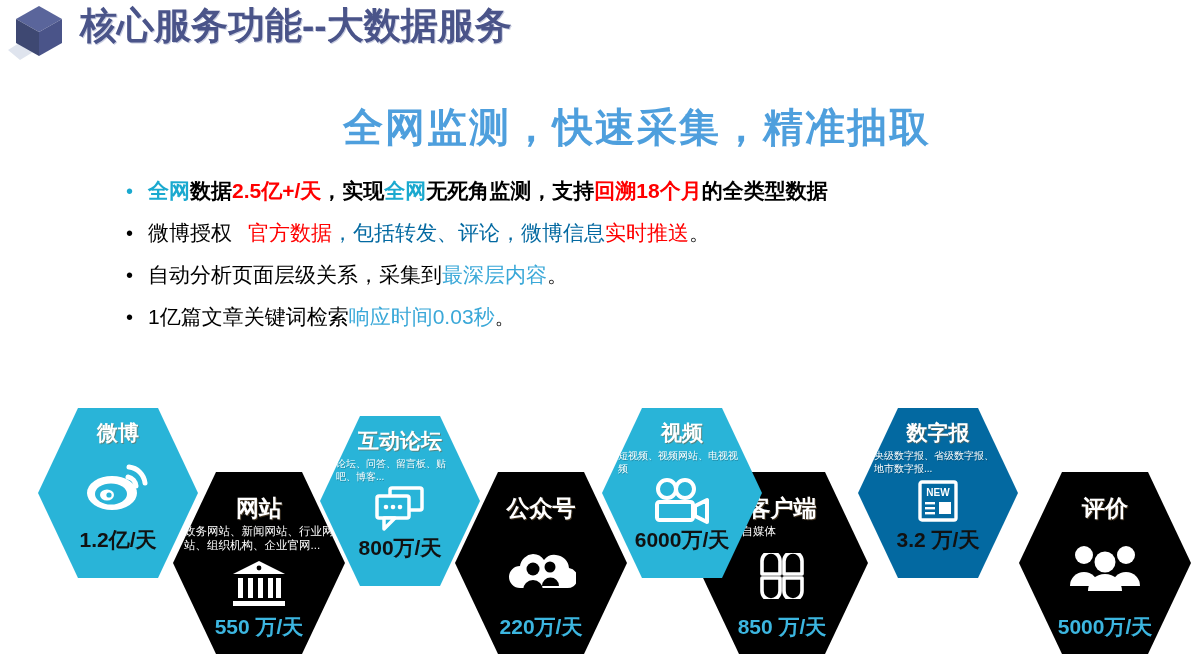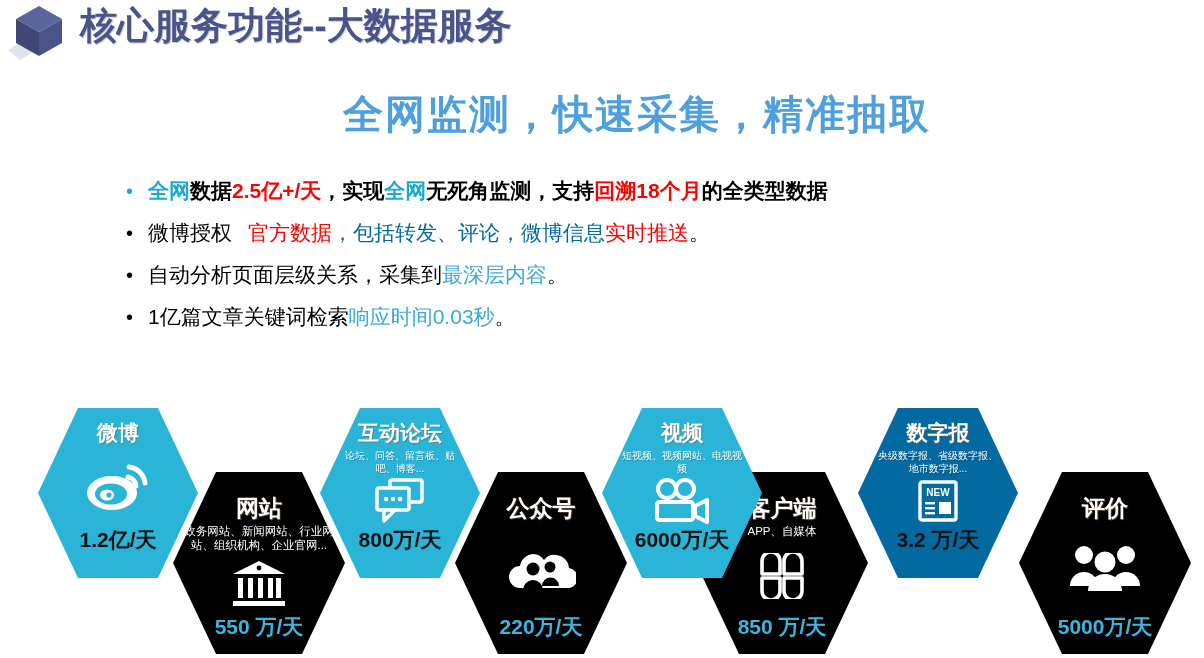--- a/index.html
+++ b/index.html
@@ -13,21 +13,21 @@
   .header{position:absolute;left:0;top:0;width:100%;height:62px;}
   .cube-wrap{position:absolute;left:8px;top:2px;width:64px;height:58px;}
   .page-title{
     position:absolute;left:80px;top:1px;
     font-size:37px;font-weight:bold;color:#4a5489;
     letter-spacing:0px;white-space:nowrap;
     text-shadow:1px 1px 0 #c9cde0;
   }
   
   .hero-title{
-    position:absolute;left:0;top:87px;width:100%;
+    position:absolute;left:0;top:100px;width:100%;
     text-align:center;
     font-size:40px;font-weight:bold;color:#4e9fdd;
     letter-spacing:2px;
     padding-left:70px;box-sizing:border-box;
     white-space:nowrap;
   }
   
   .bullets{position:absolute;left:126px;top:178px;width:900px;}
   .bullet{
     display:flex;align-items:flex-start;
@@ -40,21 +40,20 @@
   }
   .bullet .txt{flex:1;white-space:nowrap;}
 
   
   .hexrow{position:absolute;left:0;top:400px;width:1204px;height:258px;}
   .hex{
     position:absolute;
     clip-path:polygon(25% 0%,75% 0%,100% 50%,75% 100%,25% 100%,0% 50%);
     display:flex;flex-direction:column;align-items:center;
     box-sizing:border-box;
-    text-align:center;
   }
   .hex-top{
     width:160px;height:170px;top:8px;
     background:#29b4d8;
     padding-top:13px;
     z-index:2;
   }
   .hex-bot{
     width:172px;height:182px;top:72px;
     background:#000000;
@@ -144,21 +143,21 @@
         <rect x="7" y="19" width="5" height="20" fill="white"></rect>
         <rect x="17" y="19" width="5" height="20" fill="white"></rect>
         <rect x="27" y="19" width="5" height="20" fill="white"></rect>
         <rect x="37" y="19" width="5" height="20" fill="white"></rect>
         <rect x="45" y="19" width="5" height="20" fill="white"></rect>
         <rect x="2" y="42" width="52" height="5" fill="white"></rect>
       </svg>
       </div>
       <div class="hex-val">550 万/天</div>
     </div>
-    <div class="hex hex-top" style="left: 320px; background: rgb(41, 180, 216);">
+    <div class="hex hex-top" style="left: 320px; background: rgb(41, 180, 216); margin-top: 8px;">
       <div class="hex-name">互动论坛</div>
       <div class="hex-sub">论坛、问答、留言板、贴吧、博客...</div>
       <div class="hex-icon">
         <svg width="52" height="48" viewBox="0 0 52 48">
         <rect x="16" y="3" width="32" height="22" rx="2" fill="none" stroke="white" stroke-width="3.5"></rect>
         <rect x="3" y="11" width="32" height="22" rx="2" fill="#29b4d8" stroke="white" stroke-width="3.5"></rect>
         <polygon points="10,33 10,44 21,33" fill="#29b4d8" stroke="white" stroke-width="3.5" stroke-linejoin="round"></polygon>
         <circle cx="12" cy="22" r="2.3" fill="white"></circle>
         <circle cx="19" cy="22" r="2.3" fill="white"></circle>
         <circle cx="26" cy="22" r="2.3" fill="white"></circle>

